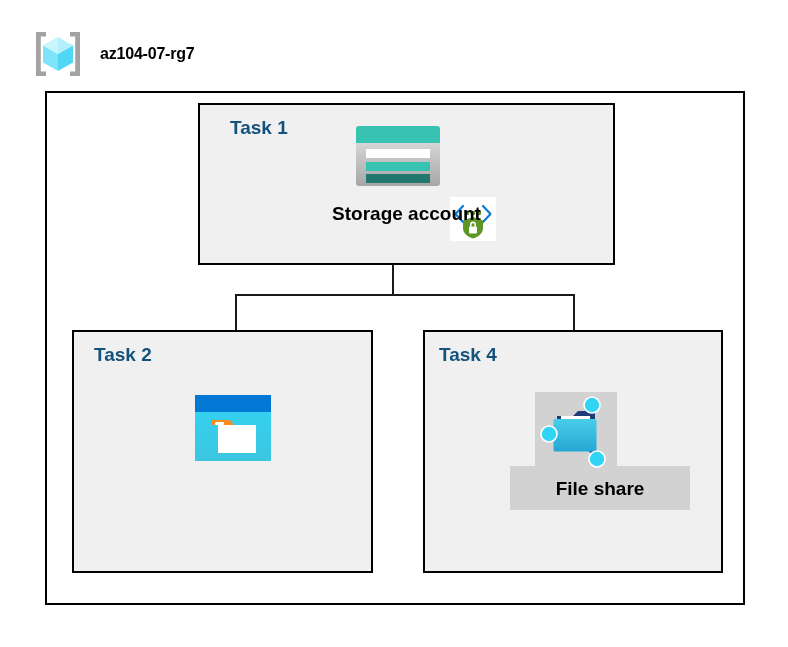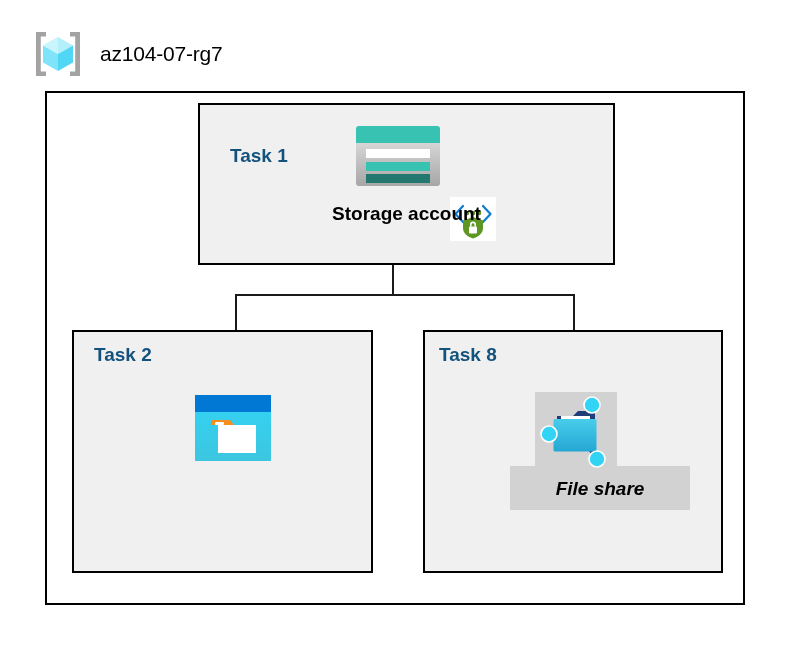--- a/index.html
+++ b/index.html
@@ -33,22 +33,22 @@
     align-items: center;
     gap: 14px;
   }
   .rg-icon {
     width: 56px;
     height: 50px;
     position: relative;
     flex: 0 0 auto;
   }
   .rg-title {
-    font-size: 21px;
-    font-weight: normal;
+    font-size: 16px;
+    font-weight: bold;
     color: #000000;
     letter-spacing: -0.2px;
     white-space: nowrap;
   }
 
   
   .outer-box {
     position: absolute;
     left: 45px;
     top: 91px;
@@ -70,21 +70,21 @@
   #task2-box { left:  72px; top: 330px; width: 301px; height: 243px; }
   #task3-box { left: 423px; top: 330px; width: 300px; height: 243px; }
 
   .task-label {
     position: absolute;
     font-size: 19px;
     font-weight: bold;
     color: #14527e;
     white-space: nowrap;
   }
-  #task1-label { left: 30px; top: 12px; margin-top: 28px; }
+  #task1-label { left: 30px; top: 12px; }
   #task2-label { left: 20px; top: 12px; }
   #task3-label { left: 14px; top: 12px; }
 
   .node-caption {
     position: absolute;
     font-size: 19px;
     font-weight: bold;
     color: #000000;
     white-space: nowrap;
     text-align: center;
@@ -214,21 +214,21 @@
         <path d="M17 26 H36 L40 31 H17 Z" fill="#f78d1e"></path>
         <rect x="21" y="28" width="9" height="3" rx="1.2" fill="#ffffff"></rect>
 
         <rect x="24" y="31" width="38" height="28" fill="#ffffff"></rect>
       </svg>
     </div>
 
   </div>
 
   <div class="task-box" id="task3-box">
-    <div class="task-label" id="task3-label">Task 8</div>
+    <div class="task-label" id="task3-label">Task 4</div>
 
     <div class="hl-bg" style="left:110px; top:60px; width:82px; height:78px;"></div>
 
     <div class="hl-bg" style="left:85px; top:134px; width:180px; height:44px;"></div>
 
     <div class="icon-wrap fs-icon" style="left:110px; top:60px;">
       <svg width="82" height="80" viewBox="0 0 82 80">
         <defs>
           <linearGradient id="fsFolder" x1="0" y1="0" x2="0" y2="1">
             <stop offset="0" stop-color="#48cdea"></stop>
@@ -245,16 +245,16 @@
         <path d="M26 24 H55 L55 31 H26 Z" fill="#ffffff"></path>
 
         <path d="M20 27 H60 a1.5 1.5 0 0 1 1.5 1.5 V58 a1.5 1.5 0 0 1 -1.5 1.5 H20 a1.5 1.5 0 0 1 -1.5 -1.5 V28.5 a1.5 1.5 0 0 1 1.5 -1.5 Z" fill="url(#fsFolder)"></path>
 
         <circle cx="14" cy="42" r="8" fill="#32d4f5" stroke="#ffffff" stroke-width="1.6"></circle>
         <circle cx="57" cy="13" r="8" fill="#32d4f5" stroke="#ffffff" stroke-width="1.6"></circle>
         <circle cx="62" cy="67" r="8" fill="#32d4f5" stroke="#ffffff" stroke-width="1.6"></circle>
       </svg>
     </div>
 
-    <div class="node-caption" style="left:85px; width:180px; top:146px;font-style:italic;">File share</div>
+    <div class="node-caption" style="left:85px; width:180px; top:146px;">File share</div>
   </div>
 
 </div>
 
 </body></html>

